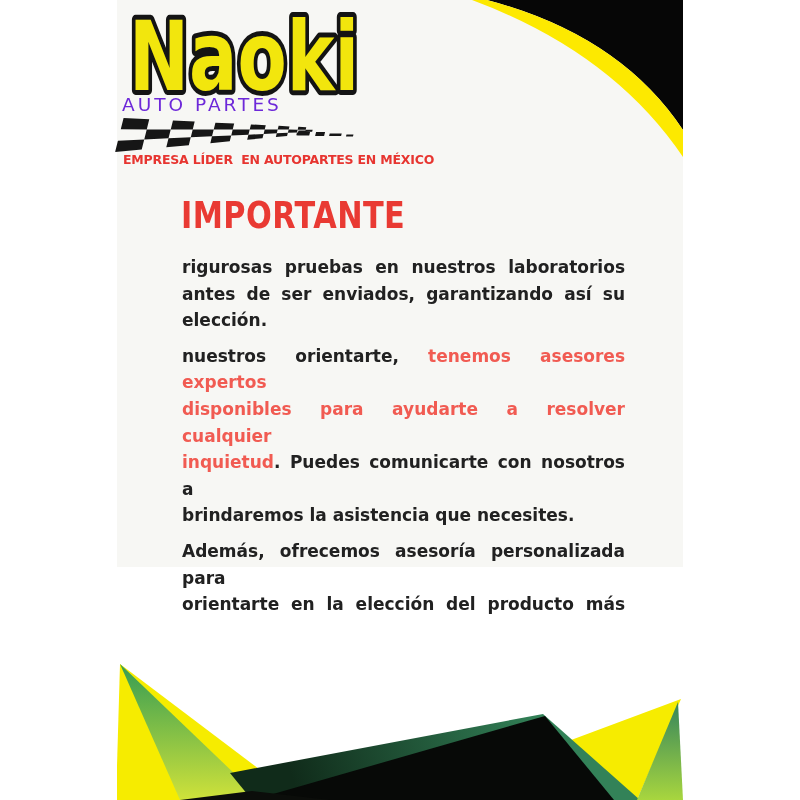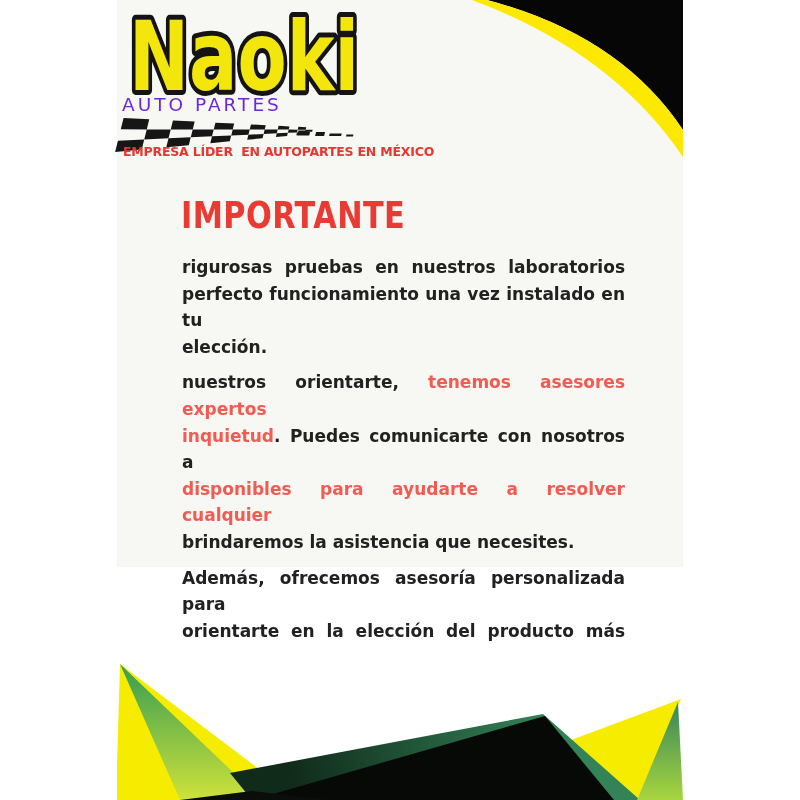--- a/index.html
+++ b/index.html
@@ -4,21 +4,21 @@
 <style>
   html,body{margin:0;padding:0;background:#ffffff;}
   .canvas{position:relative;width:800px;height:800px;background:#ffffff;overflow:hidden;
           font-family:"DejaVu Sans",sans-serif;}
   .page{position:absolute;left:117px;top:0;width:566px;height:567px;background:#f7f7f4;}
   .deco{position:absolute;left:0;top:0;width:566px;height:800px;}
   .logo-svg{position:absolute;left:0;top:0;width:566px;height:110px;overflow:visible;}
   .brand-sub{position:absolute;left:5px;top:94px;font-size:18.5px;letter-spacing:3px;
              color:#6d28d9;font-weight:400;}
   .flag-svg{position:absolute;left:0;top:0;width:566px;height:170px;overflow:visible;}
-  .brand-tag{position:absolute;left:6px;top:144px;font-size:12.5px;font-weight:bold;
+  .brand-tag{position:absolute;left:6px;top:152px;font-size:12.5px;font-weight:bold;
              letter-spacing:-0.2px;color:#e73530;white-space:pre;}
   .title{position:absolute;left:64px;top:196px;margin:0;font-size:37px;font-weight:bold;
          color:#e93a33;line-height:40px;transform:scaleX(0.82);transform-origin:left top;
          letter-spacing:0.5px;}
   .body{position:absolute;left:65px;top:254px;width:443px;font-size:17px;font-weight:bold;
         color:#212121;line-height:26.6px;}
   .para{margin:0 0 9px 0;}
   .para:last-child{margin-bottom:0;}
   .para:nth-child(3){margin-top:4px;}
   .line{text-align:justify;text-align-last:justify;}
@@ -71,27 +71,27 @@
         <g id="flag-group" transform="translate(36,0) skewX(-14)">
           <path d="M0,118 L26,119.3 L26,129.37666666666667 L0,129.33333333333334 Z M0,140.66666666666666 L26,139.45333333333332 L26,149.53 L0,152 Z M26,129.37666666666667 L50,129.41666666666666 L50,138.33333333333334 L26,139.45333333333332 Z M50,120.5 L72,121.6 L72,129.45333333333332 L50,129.41666666666666 Z M50,138.33333333333334 L72,137.30666666666667 L72,145.16 L50,147.25 Z M72,129.45333333333332 L93,129.48833333333334 L93,136.32666666666665 L72,137.30666666666667 Z M93,122.65 L112,123.6 L112,129.52 L93,129.48833333333334 Z M93,136.32666666666665 L112,135.44 L112,141.36 L93,143.165 Z M112,129.52 L129,129.54833333333335 L129,134.64666666666668 L112,135.44 Z M129,124.45 L144,125.2 L144,129.57333333333332 L129,129.54833333333335 Z M129,134.64666666666668 L144,133.94666666666666 L144,138.32 L129,139.745 Z M144,129.57333333333332 L157,129.595 L157,133.34 L144,133.94666666666666 Z M157,125.85 L168,126.4 L168,129.61333333333334 L157,129.595 Z M157,133.34 L168,132.82666666666665 L168,136.04 L157,137.085 Z M168,129.61333333333334 L177,129.62833333333333 L177,132.40666666666667 L168,132.82666666666665 Z M177,126.85 L185,127.25 L185,129.64166666666668 L177,129.62833333333333 Z M177,132.40666666666667 L185,132.03333333333333 L185,134.425 L177,135.185 Z M185,129.64166666666668 L192,129.65333333333334 L192,131.70666666666665 L185,132.03333333333333 Z M178,130.5 h12 v5 h-12 Z M196,132 h9 v4 h-9 Z M210,133.5 h12 v2.5 h-12 Z M227,134.5 h7 v2 h-7 Z " fill="#161616"></path>
         </g>
       </svg>
     <div class="brand-tag">EMPRESA LÍDER  EN AUTOPARTES EN MÉXICO</div>
 
     <h1 class="title">IMPORTANTE</h1>
     <div class="body" id="body-text">
         <div class="para">
           <div class="line"><span>rigurosas pruebas en nuestros laboratorios</span></div>
-          <div class="line"><span>perfecto funcionamiento una vez instalado en tu</span></div>
+          <div class="line"><span>antes de ser enviados, garantizando así su</span></div>
           <div class="line last"><span>elección.</span></div>
         </div>
         <div class="para">
           <div class="line"><span>nuestros orientarte, </span><span class="red">tenemos asesores expertos</span></div>
+          <div class="line"><span class="red">disponibles para ayudarte a resolver cualquier</span></div>
           <div class="line"><span class="red">inquietud</span><span>. Puedes comunicarte con nosotros a</span></div>
-          <div class="line"><span class="red">disponibles para ayudarte a resolver cualquier</span></div>
           <div class="line last"><span>brindaremos la asistencia que necesites.</span></div>
         </div>
         <div class="para">
           <div class="line"><span>Además, ofrecemos asesoría personalizada para</span></div>
           <div class="line"><span>orientarte en la elección del producto más</span></div>
         </div>
       </div>
 
   </div>
 </div>

